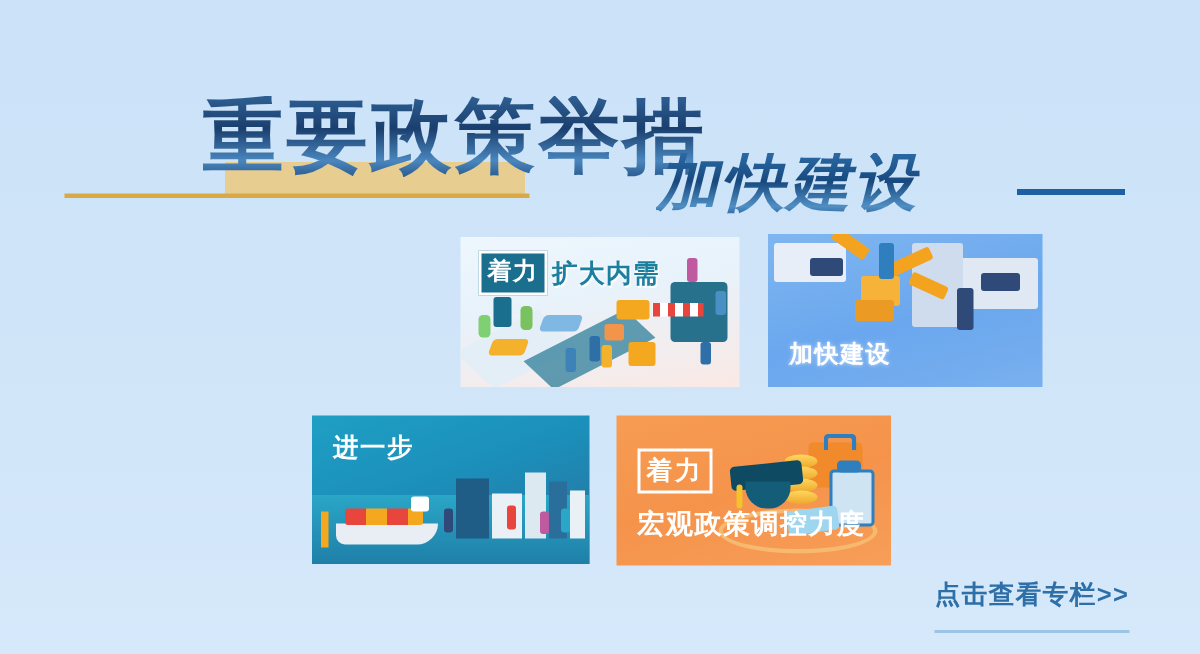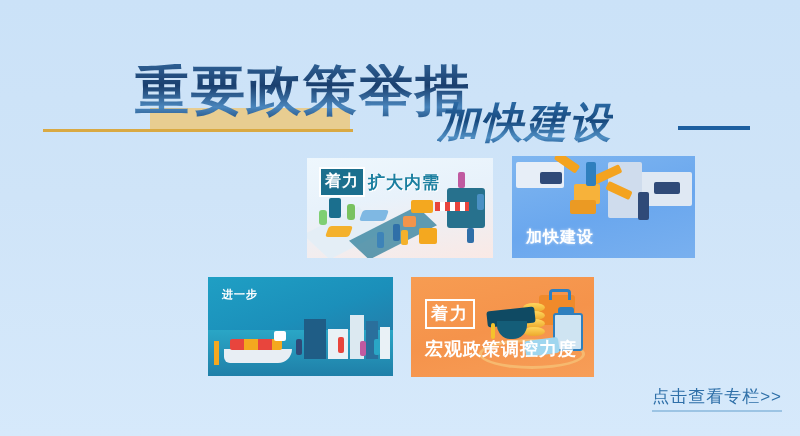--- a/index.html
+++ b/index.html
@@ -164,21 +164,21 @@
   .c3-machine { position: absolute; border-radius: 2px; }
   .c3-arm { position: absolute; background: #f4a31f; border-radius: 2px; }
   .c3-crate { position: absolute; background: #f7b23a; }
 
   
   #card-reform {
     left: 208px; top: 277px; width: 185px; height: 99px;
     background: linear-gradient(160deg,#1f9fc4 0%,#1b8fba 45%,#2a6f9c 100%);
   }
   #card-reform .caption { left: 14px; top: 11px; color: #ffffff; }
-  #card-reform .caption .line1 { font-size: 11px; }
+  #card-reform .caption .line1 { font-size: 17px; }
   #card-reform .caption .line2 { font-size: 18px; }
   .c4-sea {
     position: absolute; left: 0; bottom: 0; width: 100%; height: 46px;
     background: linear-gradient(180deg,#2aa6c6 0%,#1f7fa8 100%);
   }
   .c4-ship { position: absolute; }
   .c4-bldg { position: absolute; }
 
   
   #card-welfare {
@@ -204,28 +204,28 @@
   .c5-coin {
     position: absolute; border-radius: 50%;
     background: linear-gradient(180deg,#ffd75e,#eda92c);
   }
   .c5-bottle { position: absolute; border-radius: 3px; }
   .c5-case { position: absolute; border-radius: 3px; }
 
   
   #more-link {
     position: absolute;
-    right: 18px;
+    right: 47px;
     top: 385px;
     font-size: 17px;
-    font-weight: normal;
+    font-weight: bold;
     color: #2e6fa8;
     letter-spacing: 1px;
     border-bottom: 2px solid #9cc4e4;
-    padding-bottom: 2px;
+    padding-bottom: 12px;
     cursor: pointer;
     white-space: nowrap;
   }
 </style>
 </head>
 <body>
 
 <div id="banner">
 
   <div class="title-area">

